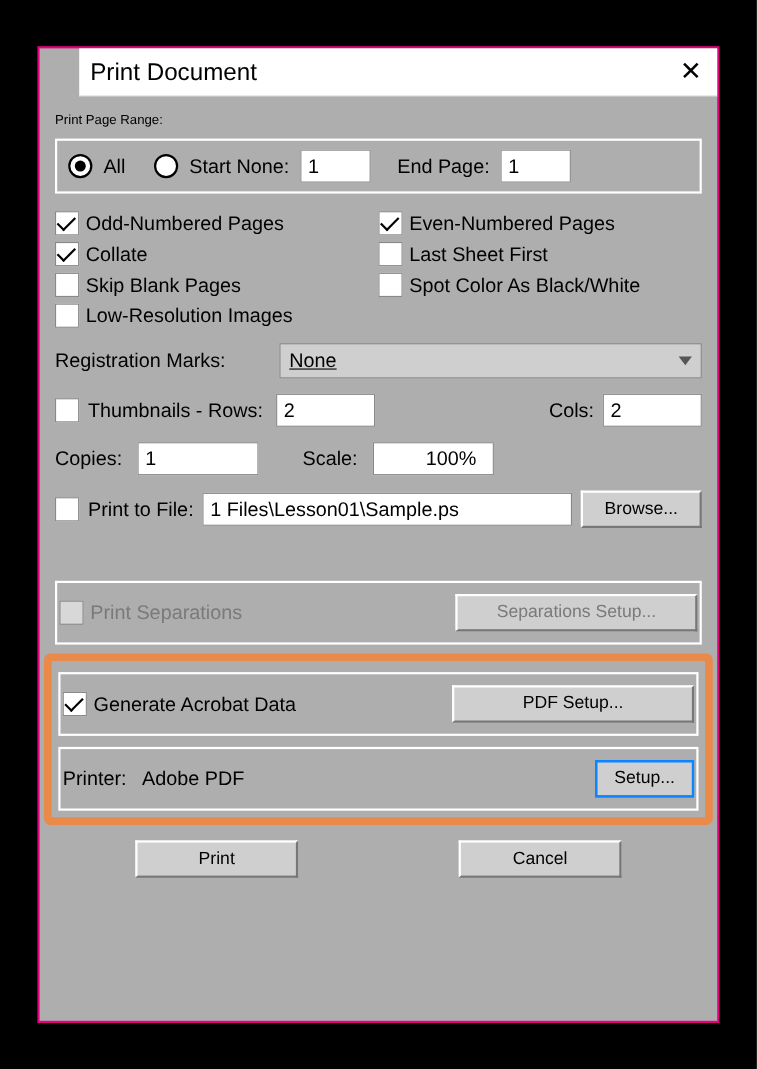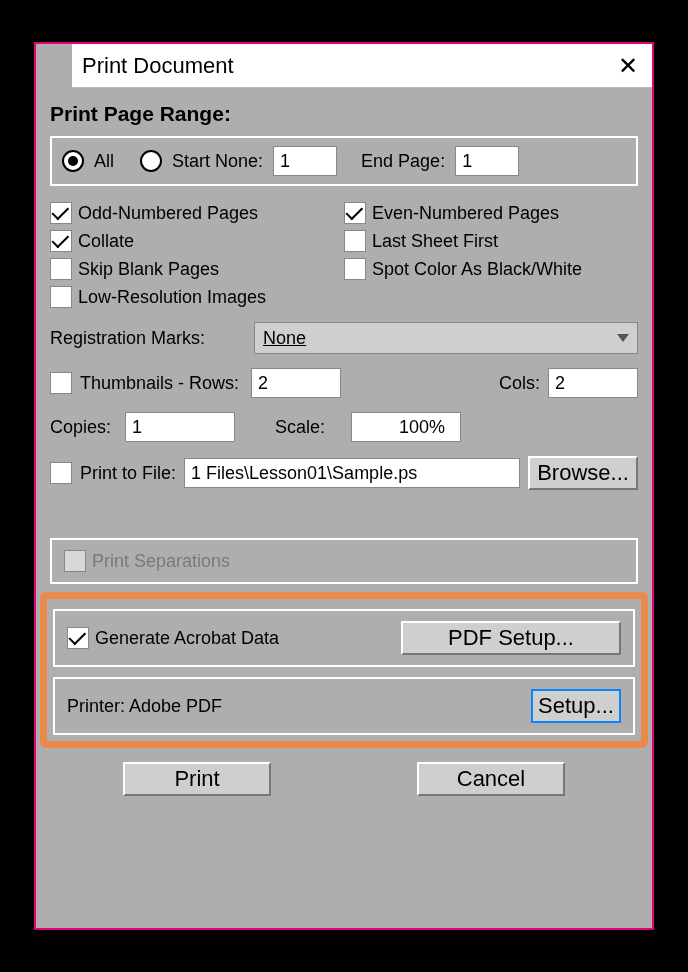--- a/index.html
+++ b/index.html
@@ -39,21 +39,21 @@
   .title-text { font-size: 22px; color: #000; }
   .close-x { font-size: 24px; color: #000; cursor: pointer; line-height: 1; }
 
   .body {
     padding: 14px 14px 0 14px;
     flex: 1;
     display: flex;
     flex-direction: column;
     gap: 6px;
   }
-  .section-label { font-size: 21px; color: #000; margin-bottom: 4px; font-weight: bold; }
+  .section-label { font-size: 12px; color: #000; margin-bottom: 4px; }
 
   .range-box {
     border: 2px solid #fff;
     padding: 8px 10px;
     display: flex;
     align-items: center;
     gap: 10px;
   }
   .radio {
     width: 22px; height: 22px; border-radius: 50%;
@@ -95,31 +95,31 @@
   }
   .chev-down {
     width: 0; height: 0; border-left: 6px solid transparent;
     border-right: 6px solid transparent; border-top: 8px solid #555;
   }
 
   .btn {
     background: #cfcfcf; border: 2px solid #fff;
     border-right-color: #777; border-bottom-color: #777;
     height: 34px; display: inline-flex; align-items: center;
-    justify-content: center; padding: 0 14px; font-size: 22px;
+    justify-content: center; padding: 0 14px; font-size: 16px;
     cursor: pointer;
   }
   .btn.focus {
     outline: 2px solid #0a84ff; outline-offset: -2px;
     border: 2px solid #0a84ff;
   }
 
   .panel {
     border: 2px solid #fff;
-    padding: 10px 12px;
+    padding: 10px 2px;
     display: flex; align-items: center; justify-content: space-between;
     margin-top: 10px;
   }
   .disabled { color: #7a7a7a; }
   .disabled .checkbox { background: #d8d8d8; }
 
   .highlight-box {
     border: 7px solid #e98a4a;
     border-radius: 6px;
     margin: 2px -10px 0 -10px;
@@ -205,55 +205,58 @@
       <span style="flex:1"></span>
       <span>Cols:</span>
       <input class="txt-input" style="width: 90px;" value="2">
     </div>
 
     <div class="row">
       <span>Copies:</span>
       <input class="txt-input" style="width: 110px; margin-left: 6px;" value="1">
       <span style="width:24px"></span>
       <span>Scale:</span>
-      <input class="txt-input" style="width: 110px; margin-left: 18px; padding-left: 47px;" value="100%">
+      <input class="txt-input" style="width: 110px; margin-left: 6px; padding-left: 47px;" value="100%">
     </div>
 
     <div class="row">
       <span class="checkbox"></span>
       <span>Print to File:</span>
       <input class="txt-input" style="flex: 1 1 0%;" value="1 Files\Lesson01\Sample.ps">
       <div class="btn" style="width:110px">
         <span>Browse...</span>
       </div>
     </div>
 
     <div style="height:26px"></div>
 
     <div class="panel disabled">
       <div class="check-item">
         <span class="checkbox"></span>
         <span>Print Separations</span>
       </div>
+      <div class="btn" style="width:220px">
+        <span>Separations Setup...</span>
+      </div>
     </div>
 
     <div class="highlight-box">
 
       <div class="panel">
         <div class="check-item">
           <span class="checkbox checked"></span>
           <span>Generate Acrobat Data</span>
         </div>
         <div class="btn" style="width:220px">
           <span>PDF Setup...</span>
         </div>
       </div>
 
       <div class="panel">
-        <div style="display:flex;gap:4px">
+        <div style="display:flex;gap:14px">
           <span>Printer:</span>
           <span>Adobe PDF</span>
         </div>
         <div class="btn focus" style="width:90px">
           <span>Setup...</span>
         </div>
       </div>
 
     </div>
 

